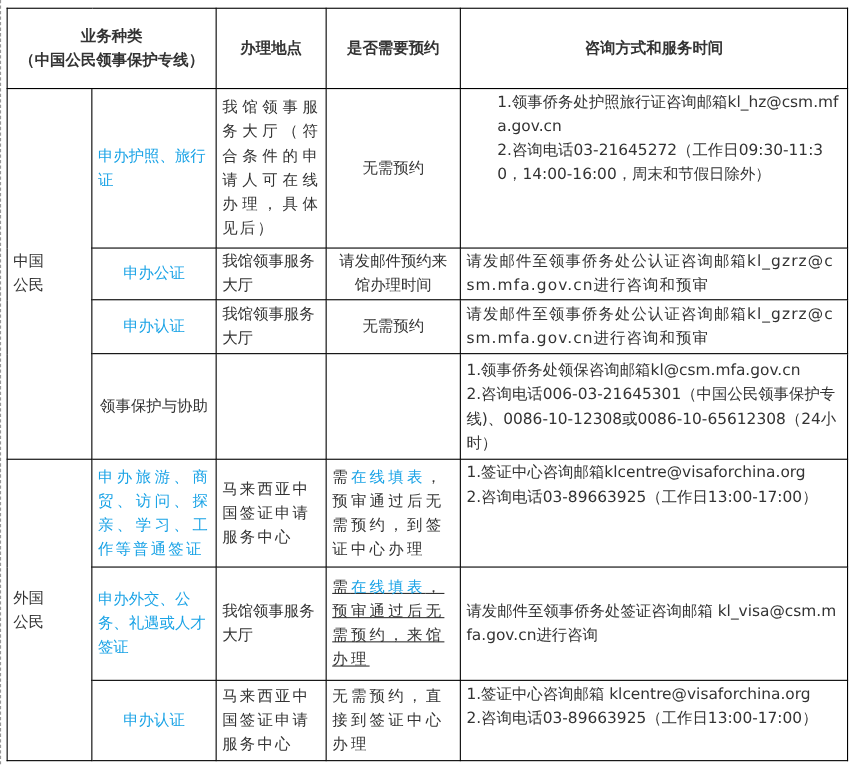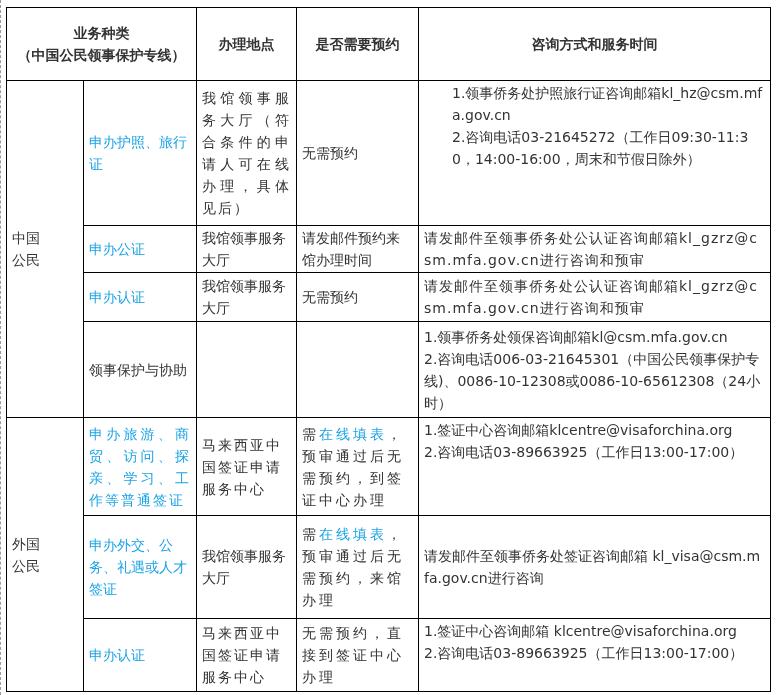--- a/index.html
+++ b/index.html
@@ -38,21 +38,21 @@
       padding: 1px 5px;
       vertical-align: middle;
       word-break: break-all;
     }
     table.svc th {
       font-weight: bold;
       text-align: center;
       font-size: 14px;
       line-height: 22px;
     }
-    .c { text-align: left; }
+    .c { text-align: center; }
     .l { text-align: left; }
     .just { text-align: justify; text-align-last: left; }
     .link {
       color: #1aa3e6;
       cursor: pointer;
     }
     .wide { letter-spacing: 3px; }
     .cat { text-align: left; padding-left: 14px; }
     .contact { text-align: left; }
   </style>
@@ -136,21 +136,21 @@
       <td class="contact" style="vertical-align:top;">
         <div>1.签证中心咨询邮箱klcentre@visaforchina.org</div>
         <div>2.咨询电话03-89663925（工作日13:00-17:00）</div>
       </td>
     </tr>
     <tr style="height:103px">
       <td class="l">
         <a class="link">申办外交、公务、礼遇或人才签证</a>
       </td>
       <td class="l">我馆领事服务大厅</td>
-      <td class="l" style="letter-spacing:3px;">
+      <td class="l" style="letter-spacing:3px;text-decoration:underline;">
         <span>需</span><a class="link">在线填表</a><span>，预审通过后无需预约，来馆办理</span>
       </td>
       <td class="contact">请发邮件至领事侨务处签证咨询邮箱 kl_visa@csm.mfa.gov.cn进行咨询</td>
     </tr>
     <tr style="height:73px">
       <td class="c">
         <a class="link">申办认证</a>
       </td>
       <td class="l" style="letter-spacing:2px;">马来西亚中国签证申请服务中心</td>
       <td class="l" style="letter-spacing:3px;">无需预约，直接到签证中心办理</td>

